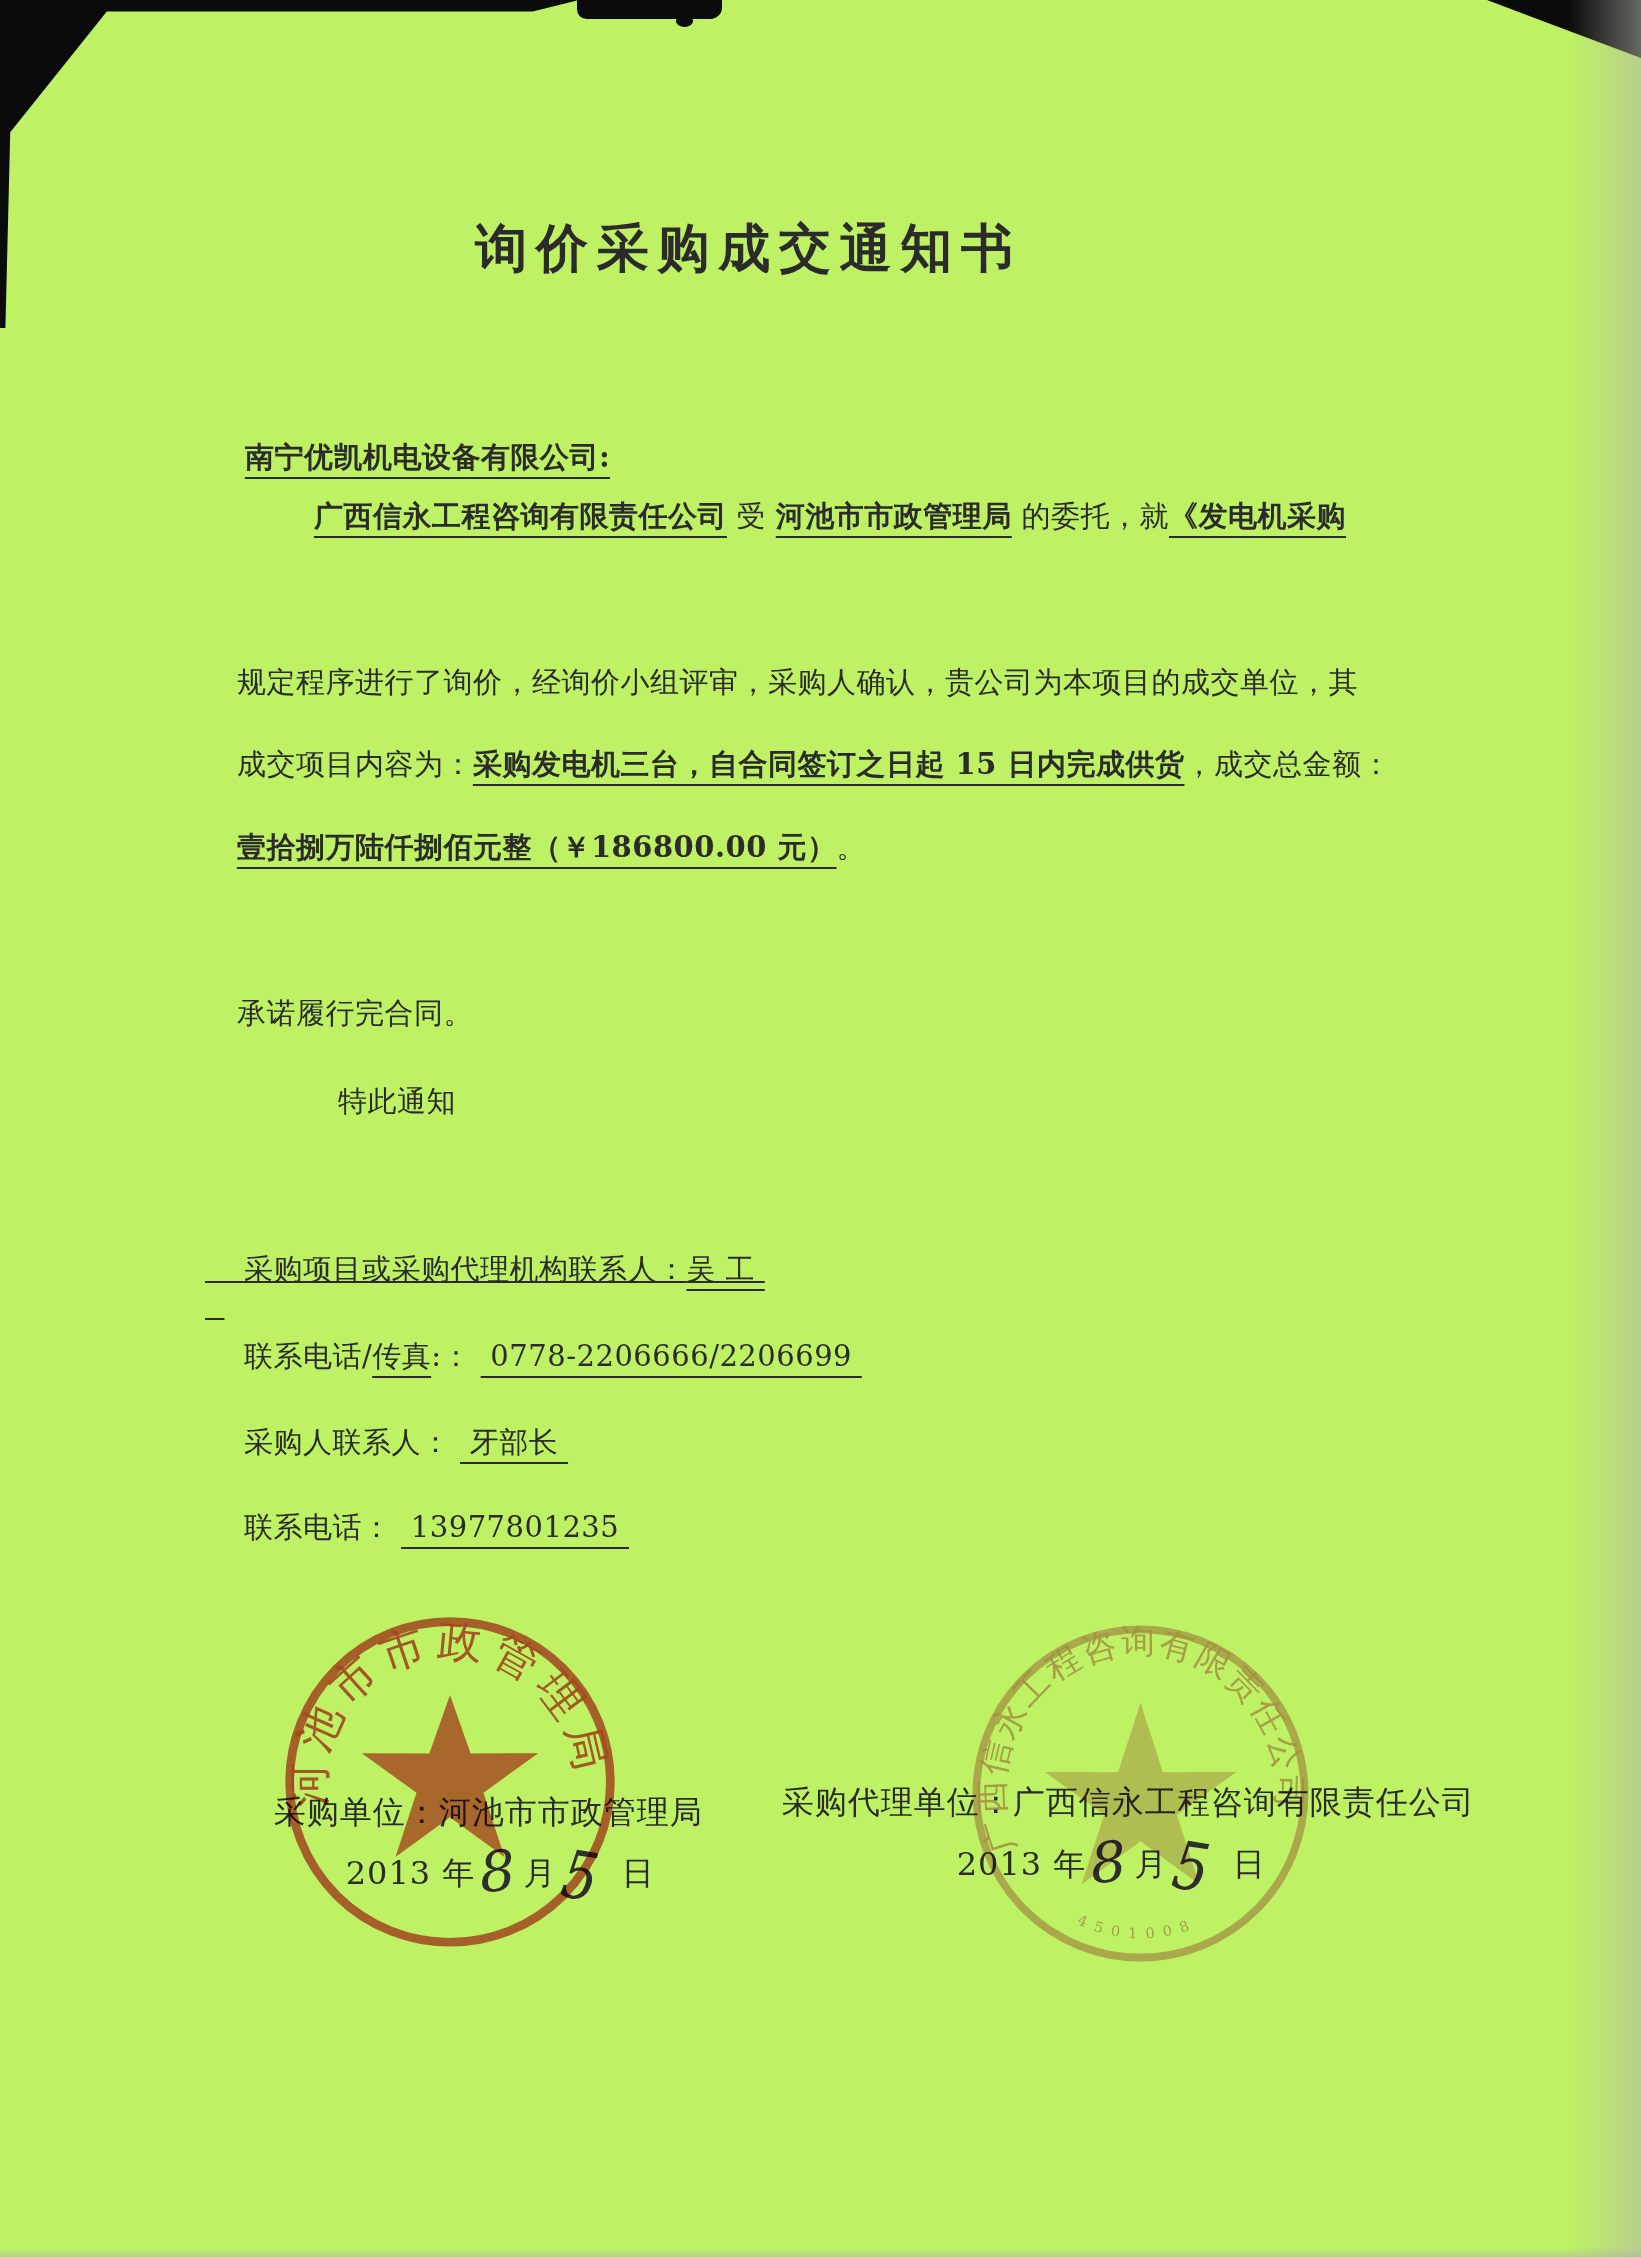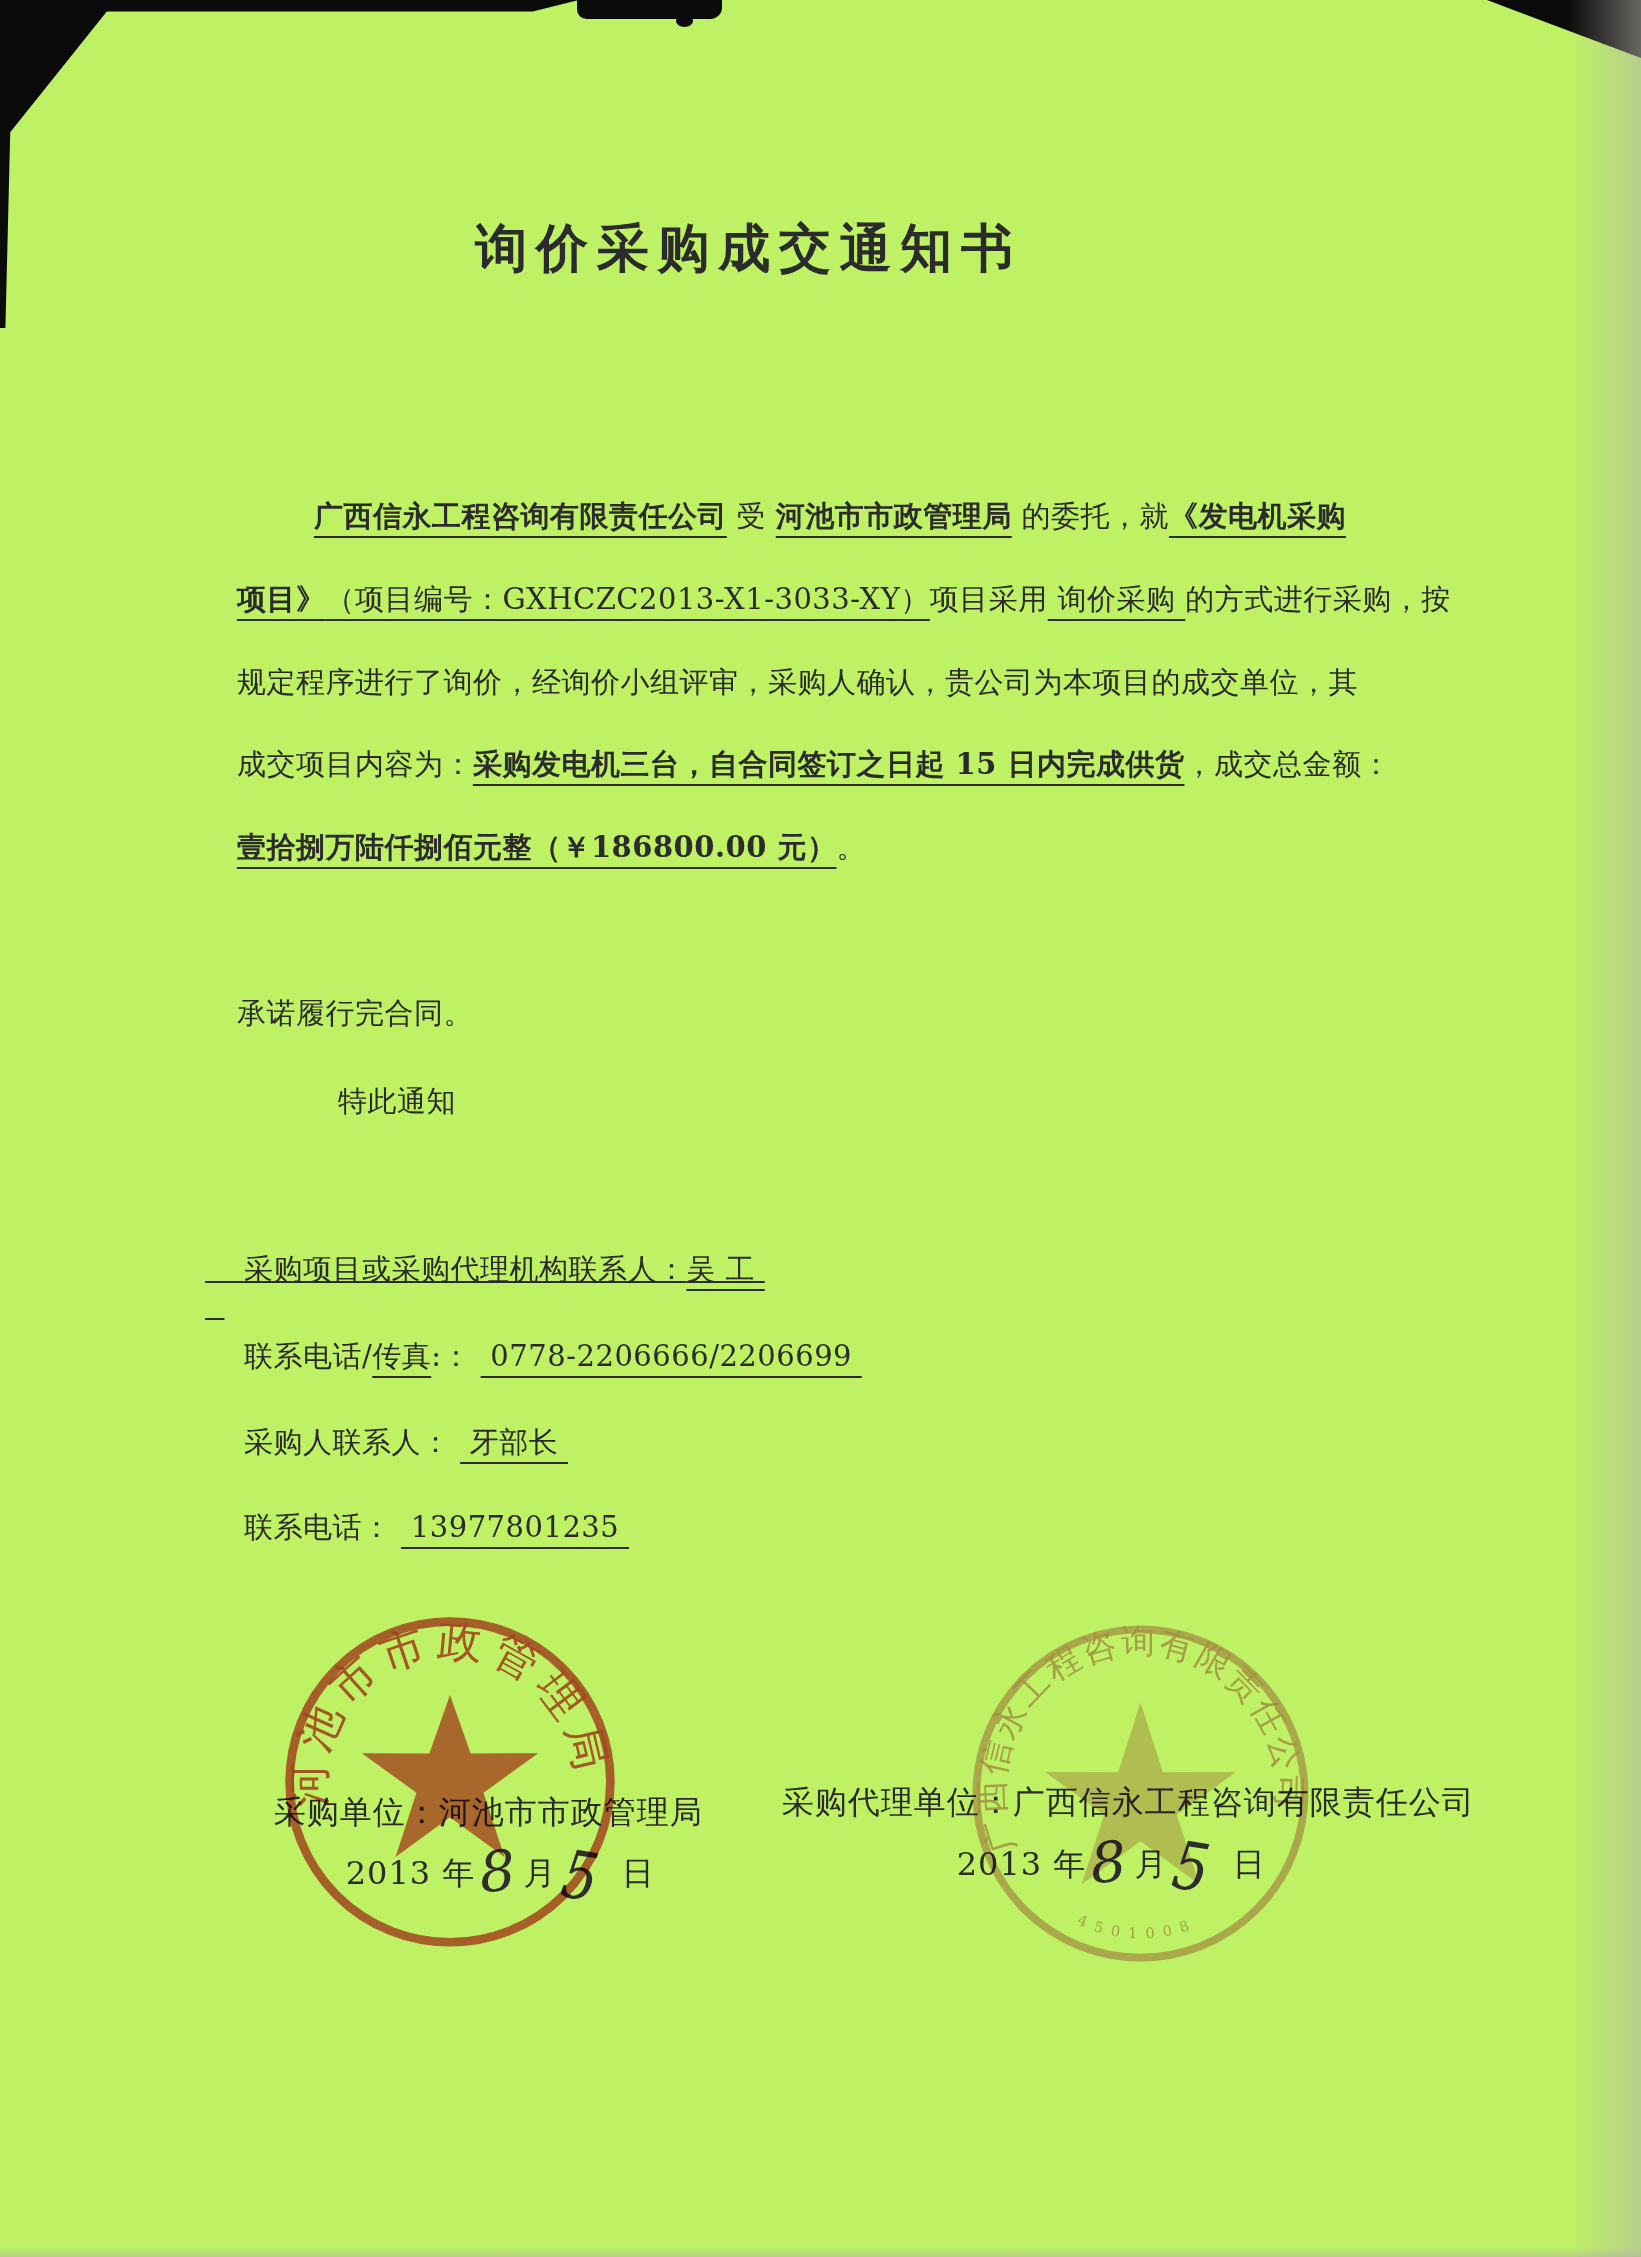--- a/index.html
+++ b/index.html
@@ -40,28 +40,28 @@
   <div class="art a-left"></div>
   <div class="art a-top"></div>
   <div class="art a-blob"></div>
   <div class="art a-dot"></div>
   <div class="art a-tr"></div>
   <div class="a-rshadow" style="position:absolute"></div>
   <div class="a-bshadow" style="position:absolute"></div>
 
   <div class="line title" style="left:198px;top:214px;width:1101px;">询价采购成交通知书</div>
 
+  <div class="line" style="left:206px;top:401px;">
+    <span class="u b">南宁优凯机电设备有限公司:</span>
+  </div>
 
   <div class="line" style="left:275px;top:460px;">
     <span class="u b">广西信永工程咨询有限责任公司</span><span> 受 </span><span class="u b">河池市市政管理局</span><span> 的委托，就</span><span class="u b">《发电机采购</span>
   </div>
 
-  <div class="line" style="left:198px;top:543px;">
-    <span class="u b">项目》</span><span class="u">（项目编号：GXHCZC2013-X1-3033-XY）</span><span>项目采用</span><span class="u"> 询价采购 </span><span>的方式进行采购，按</span>
-  </div>
 
   <div class="line" style="left:198px;top:626px;">
     <span>规定程序进行了询价，经询价小组评审，采购人确认，贵公司为本项目的成交单位，其</span>
   </div>
 
   <div class="line" style="left:198px;top:708px;">
     <span>成交项目内容为：</span><span class="u b">采购发电机三台，自合同签订之日起 15 日内完成供货</span><span>，成交总金额：</span>
   </div>
 
   <div class="line" style="left:198px;top:791px;">

